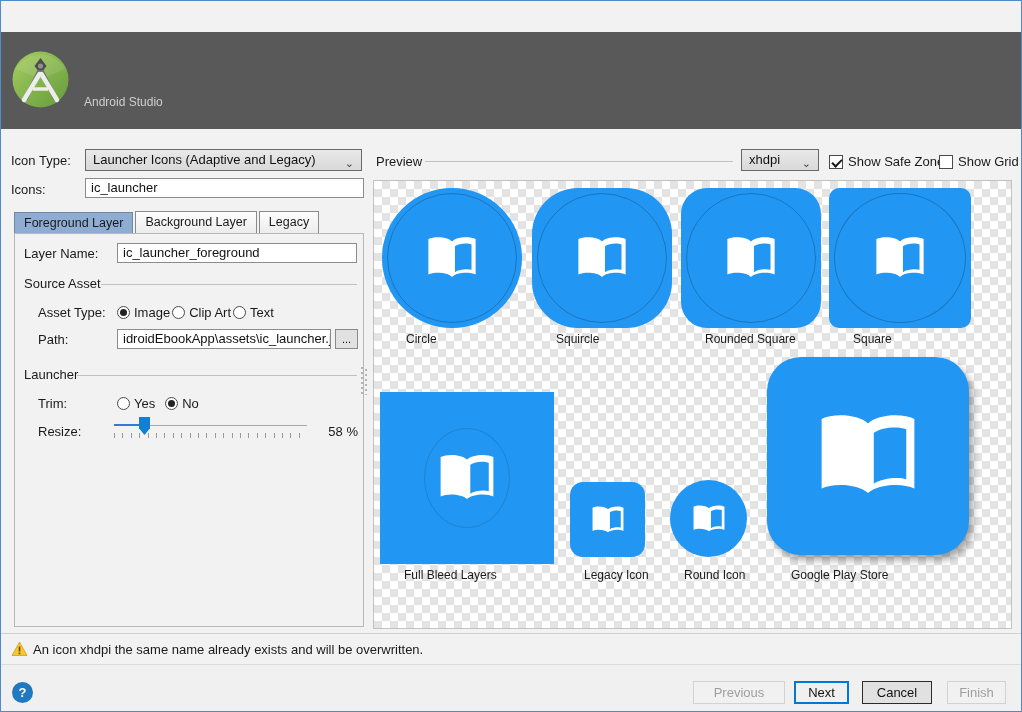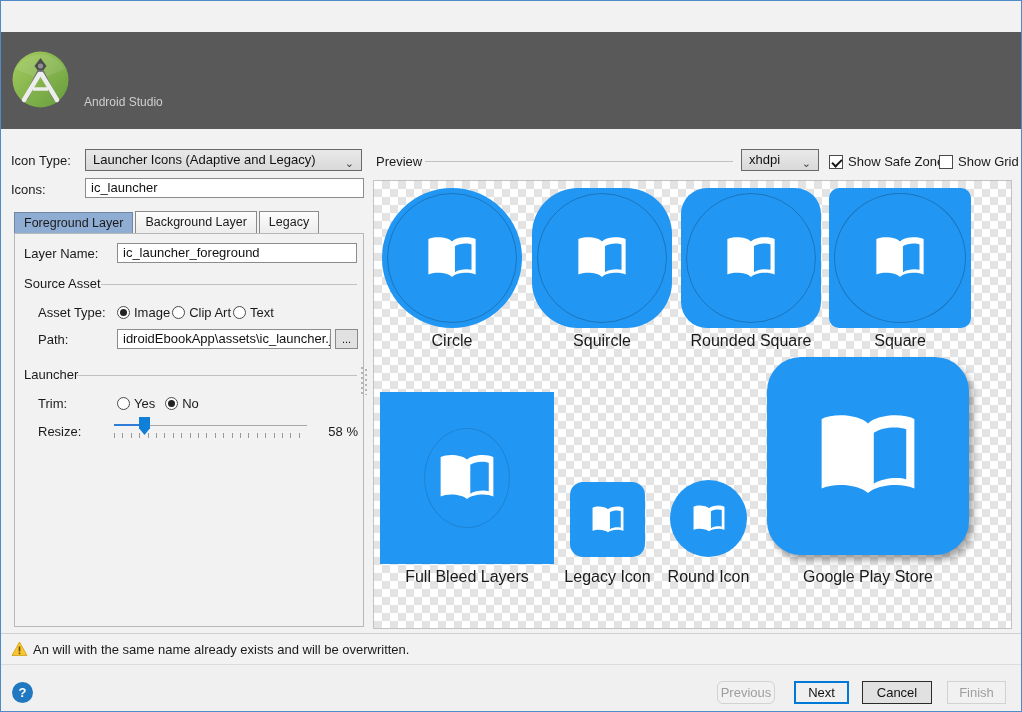--- a/index.html
+++ b/index.html
@@ -60,21 +60,21 @@
                repeating-linear-gradient(to bottom,#b5b5b5 0 2px,transparent 2px 5px);
     background-size:2px 100%,2px 100%; background-position:0 0,4px 2px; background-repeat:no-repeat; cursor:col-resize; }
   
   .pvpanel{ position:absolute; left:372px; top:51px; width:639px; height:449px; border:1px solid #c2c2c2;
     background:
       linear-gradient(45deg,#e3e3e3 25%,transparent 25%,transparent 75%,#e3e3e3 75%),
       linear-gradient(45deg,#e3e3e3 25%,transparent 25%,transparent 75%,#e3e3e3 75%),#fff;
     background-size:16px 16px; background-position:0 0,8px 8px; }
   .ic{ position:absolute; background:#2196f3; display:flex; align-items:center; justify-content:center; }
   .ring{ position:absolute; border:1px solid rgba(0,0,0,0.22); border-radius:50%; pointer-events:none; }
-  .iclabel{ position:absolute; font-size:16px; color:#1a1a1a; text-align:center; }
+  .iclabel{ position:absolute; font-size:12px; color:#1a1a1a; text-align:left;padding-left:24px; }
   
   .warnbar{ position:absolute; left:0; top:632px; width:100%; height:31px; background:#f2f2f2; border-top:1px solid #cfcfcf; }
   .warnbar .wicon{ position:absolute; left:10px; top:7px; }
   .warnbar .wtext{ position:absolute; left:32px; top:8px; font-size:13px; color:#1a1a1a; }
   .footer{ position:absolute; left:0; top:663px; width:100%; height:47px; background:#f0f0f0; border-top:1px solid #dcdcdc; }
   .helpbtn{ position:absolute; left:11px; top:17px; width:21px; height:21px; border-radius:50%; background:#1f78c0;
     color:#fff; font-size:13px; font-weight:bold; text-align:center; line-height:21px; border:none; cursor:pointer; }
   .btn{ position:absolute; top:16px; height:23px; font-size:13px; text-align:center; cursor:pointer;
     background:#e1e1e1; border:1px solid #8a8a8a; color:#111; }
   .btn.disabled{ background:#f1f1f1; border-color:#d2d2d2; color:#9e9e9e; cursor:default; }
@@ -247,24 +247,24 @@
 
     </div>
   </div>
 
   <div class="warnbar">
     <svg class="wicon" width="17" height="16" viewBox="0 0 17 16">
       <path d="M8.5 1 L16 14.5 L1 14.5 Z" fill="#fbc52d" stroke="#c89e17" stroke-width="0.8" stroke-linejoin="round"></path>
       <rect x="7.7" y="5.5" width="1.6" height="5" fill="#5a4a10"></rect>
       <rect x="7.7" y="11.6" width="1.6" height="1.6" fill="#5a4a10"></rect>
     </svg>
-    <span class="wtext">An will with the same name already exists and will be overwritten.</span>
+    <span class="wtext">An icon xhdpi the same name already exists and will be overwritten.</span>
   </div>
 
   <div class="footer">
     <button class="helpbtn">?</button>
-    <button class="btn disabled" style="left:716px;width:58px;border-radius:6px;">Previous</button>
+    <button class="btn disabled" style="left:692px;width:92px;">Previous</button>
     <button class="btn default" style="left:793px;width:55px;">Next</button>
     <button class="btn cancel" style="left:861px;width:70px;">Cancel</button>
     <button class="btn disabled" style="left:946px;width:59px;">Finish</button>
   </div>
 
 </div>
 
 </body></html>

